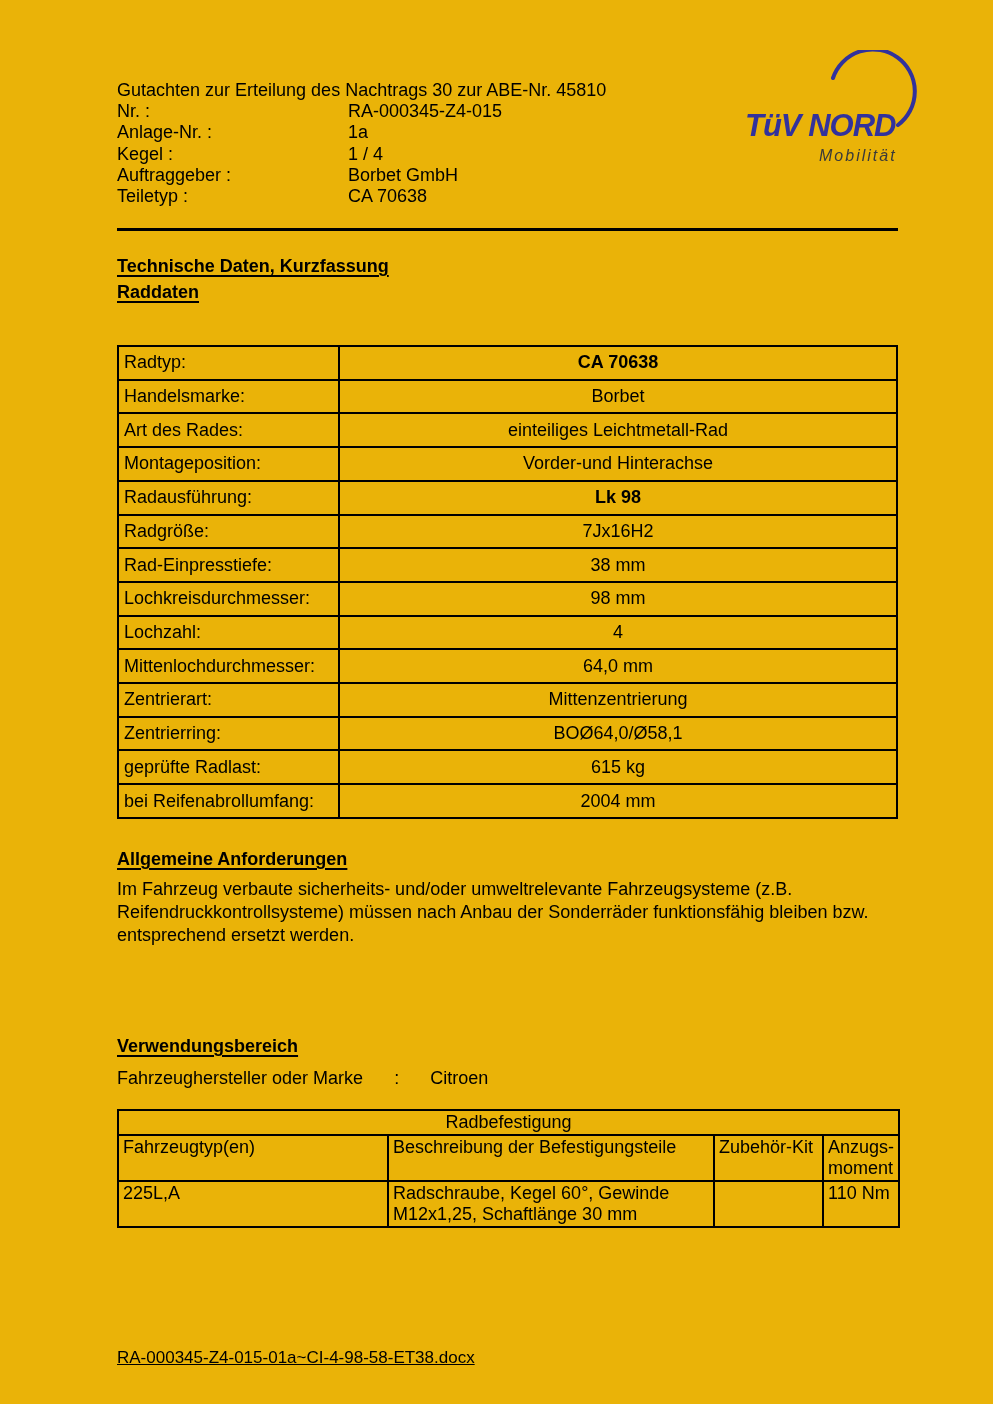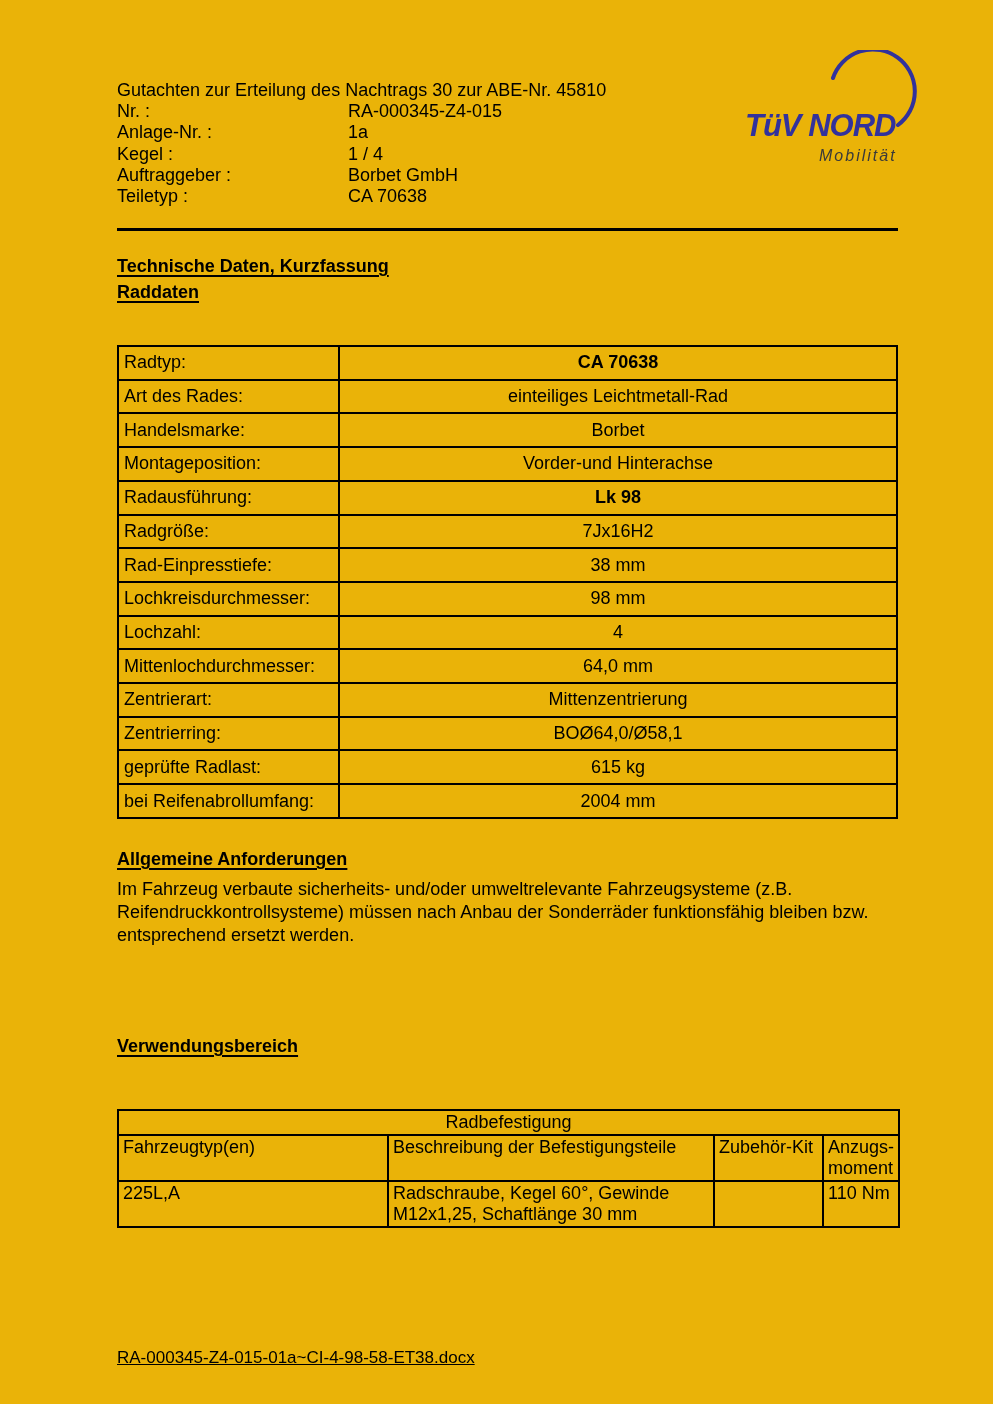--- a/index.html
+++ b/index.html
@@ -127,28 +127,28 @@
   <div class="abs section-heading h-raddaten">Raddaten</div>
 
   <div class="abs raddaten">
     <table>
       <tbody>
         <tr>
           <td class="lbl">Radtyp:</td>
           <td class="val strong">CA 70638</td>
         </tr>
         <tr>
+          <td class="lbl">Handelsmarke:</td>
+          <td class="val">Borbet</td>
+        </tr>
+        <tr>
           <td class="lbl">Art des Rades:</td>
           <td class="val">einteiliges Leichtmetall-Rad</td>
         </tr>
         <tr>
-          <td class="lbl">Handelsmarke:</td>
-          <td class="val">Borbet</td>
-        </tr>
-        <tr>
           <td class="lbl">Montageposition:</td>
           <td class="val">Vorder-und Hinterachse</td>
         </tr>
         <tr>
           <td class="lbl">Radausführung:</td>
           <td class="val strong">Lk 98</td>
         </tr>
         <tr>
           <td class="lbl">Radgröße:</td>
           <td class="val">7Jx16H2</td>
@@ -186,20 +186,25 @@
           <td class="val">2004 mm</td>
         </tr>
       </tbody>
     </table>
   </div>
 
   <div class="abs section-heading h-allgemeine">Allgemeine Anforderungen</div>
   <div class="abs para">Im Fahrzeug verbaute sicherheits- und/oder umweltrelevante Fahrzeugsysteme (z.B. Reifendruckkontrollsysteme) müssen nach Anbau der Sonderräder funktionsfähig bleiben bzw. entsprechend ersetzt werden.</div>
 
   <div class="abs section-heading h-verwendung">Verwendungsbereich</div>
+  <div class="abs fahrzeug-line">
+    <span>Fahrzeughersteller oder Marke</span>
+    <span class="sep">:</span>
+    <span class="val">Citroen</span>
+  </div>
 
   <div class="abs radbefestigung">
     <table>
       <colgroup>
         <col class="col-typ">
           <col class="col-beschreibung">
           <col class="col-zubehoer">
           <col class="col-anzug">
       </colgroup>
       <tbody>

